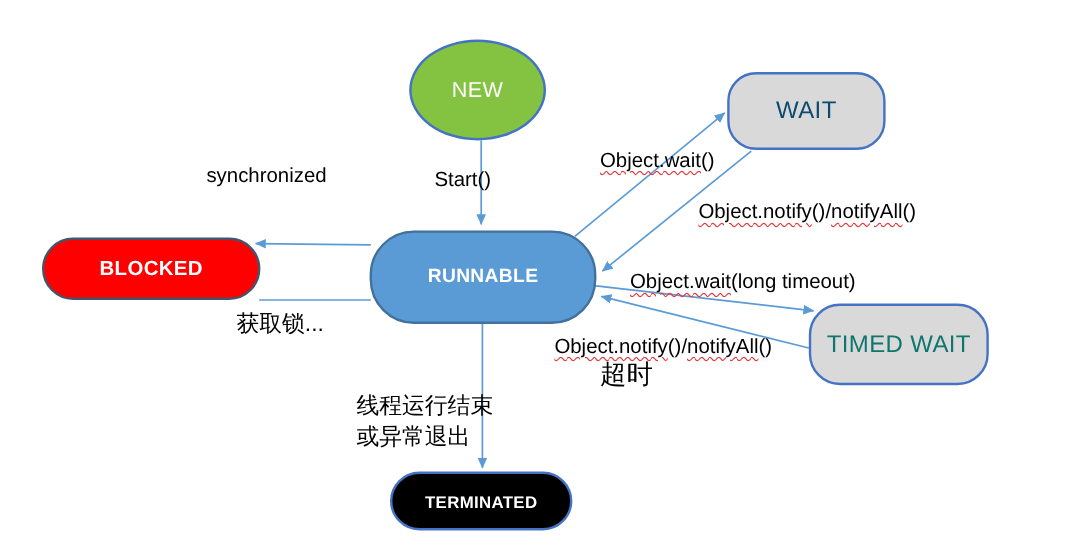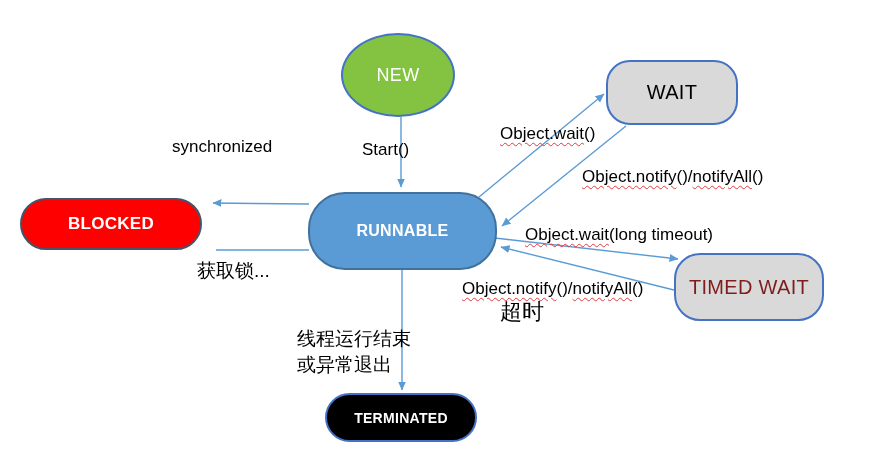--- a/index.html
+++ b/index.html
@@ -16,21 +16,21 @@
     position:absolute;
     display:flex;align-items:center;justify-content:center;
     box-sizing:border-box;
     border:2px solid #4472C4;
     text-align:center;
     letter-spacing:.3px;
   }
   .node span{display:block;}
   .node-new{left:341px;top:33px;width:114px;height:84px;border-radius:50%;font-size:18px;font-weight:400;}
   .node-runnable{left:308px;top:192px;width:189px;height:78px;border-radius:37px;font-size:16px;font-weight:700;justify-content:center;}
-  .node-blocked{left:20px;top:198px;width:182px;height:52px;border-radius:26px;font-size:17px;font-weight:700;}
+  .node-blocked{left:35px;top:198px;width:182px;height:52px;border-radius:26px;font-size:17px;font-weight:700;}
   .node-wait{left:606px;top:60px;width:132px;height:65px;border-radius:24px;font-size:20px;font-weight:400;}
   .node-timedwait{left:674px;top:253px;width:150px;height:68px;border-radius:26px;font-size:20px;font-weight:400;}
   .node-terminated{left:325px;top:393px;width:152px;height:49px;border-radius:25px;font-size:14px;font-weight:700;}
   .elabel{
     position:absolute;
     color:#000000;
     font-size:17px;
     line-height:22px;
     white-space:nowrap;
   }
@@ -66,24 +66,24 @@
 
   <div class="node node-new" style="background: rgb(131, 195, 65); border-color: rgb(68, 114, 196); color: rgb(255, 255, 255);">
     <span>NEW</span>
   </div>
   <div class="node node-runnable" style="background: rgb(91, 155, 213); border-color: rgb(65, 113, 156); color: rgb(255, 255, 255);">
     <span>RUNNABLE</span>
   </div>
   <div class="node node-blocked" style="background: rgb(255, 0, 0); border-color: rgb(68, 84, 106); color: rgb(255, 255, 255);">
     <span>BLOCKED</span>
   </div>
-  <div class="node node-wait" style="background: rgb(217, 217, 217); border-color: rgb(68, 114, 196); color: #000000;">
+  <div class="node node-wait" style="background: rgb(217, 217, 217); border-color: rgb(68, 114, 196); color: #0c4a6e;">
     <span>WAIT</span>
   </div>
-  <div class="node node-timedwait" style="background: rgb(217, 217, 217); border-color: rgb(68, 114, 196); color: #7f1d1d;">
+  <div class="node node-timedwait" style="background: rgb(217, 217, 217); border-color: rgb(68, 114, 196); color: #0f766e;">
     <span>TIMED WAIT</span>
   </div>
   <div class="node node-terminated" style="background: rgb(0, 0, 0); border-color: rgb(68, 114, 196); color: rgb(255, 255, 255);">
     <span>TERMINATED</span>
   </div>
 
   <div class="elabel" style="left:362px;top:139px;">
     <span>Start()</span>
   </div>
 

